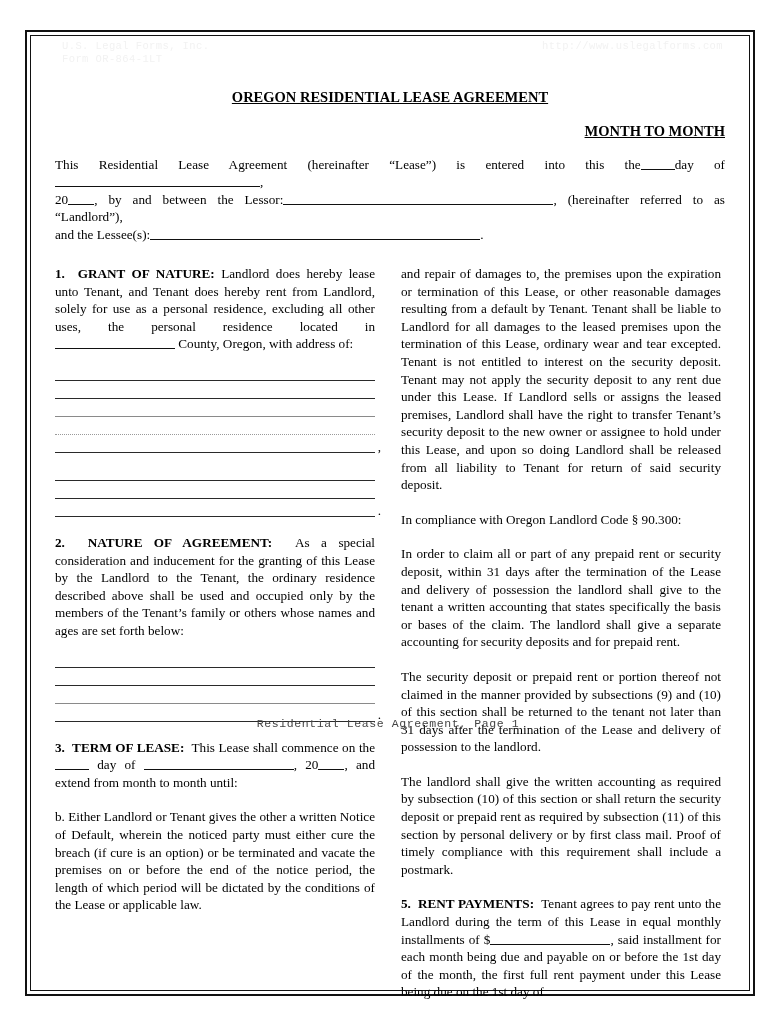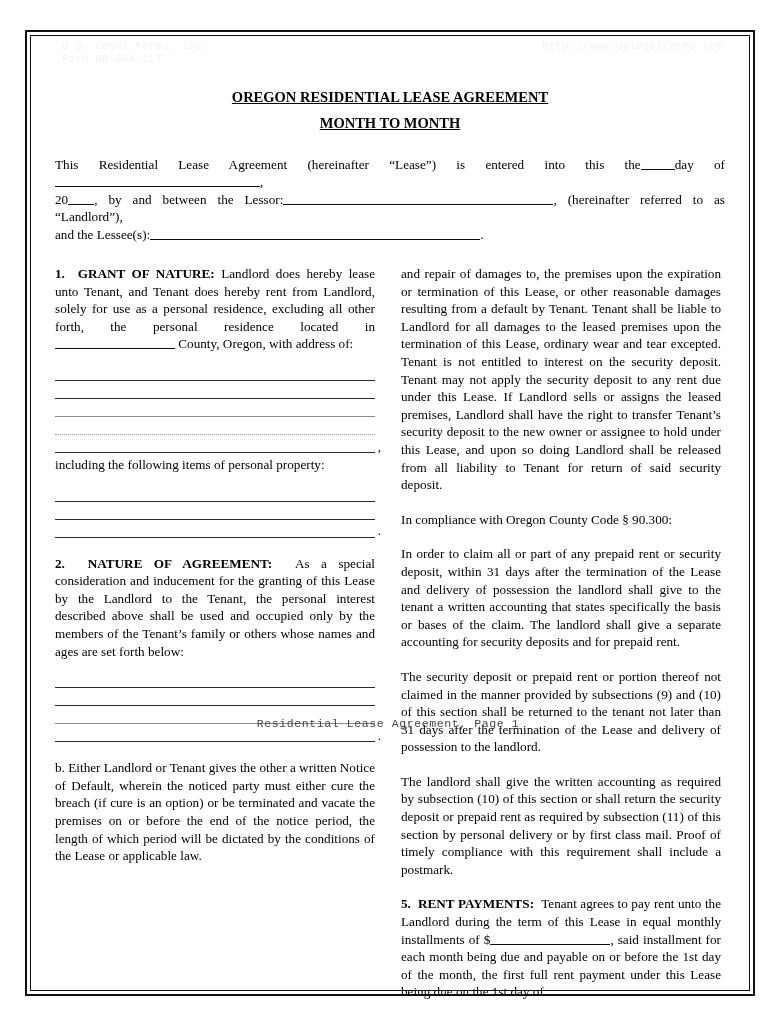--- a/index.html
+++ b/index.html
@@ -76,26 +76,27 @@
     font-weight: bold;
     font-size: 14.5px;
     line-height: 18px;
     margin-top: 14px;
   }
   .doc-title span {
     text-decoration: underline;
   }
   .doc-title .line2 {
     display: block;
-    margin-top: 8px;
+    margin-top: 16px;
+    text-align: right;
   }
 
   
   .intro {
-    margin-top: 24px;
+    margin-top: 16px;
     font-size: 13.2px;
     line-height: 17.4px;
     text-align: justify;
   }
   .intro p {
     margin: 0;
   }
   .intro p + p {
     margin-top: 0;
   }
@@ -202,64 +203,64 @@
   </div>
 
   <div class="intro">
     <p><span>This Residential Lease Agreement (hereinafter “Lease”) is entered into this the</span><span class="fill f-sm"></span><span>day of</span><span class="fill f-xl"></span><span>,</span><br><span>20</span><span class="fill f-xs"></span><span>, by and between the Lessor:</span><span class="fill f-xxl"></span><span>, (hereinafter referred to as “Landlord”),</span><br><span>and the Lessee(s):</span><span class="fill f-wide"></span><span>.</span></p>
   </div>
 
   <div class="columns">
 
     <div class="col">
 
-      <p><span class="num">1.</span>&nbsp;&nbsp;<span class="hd">GRANT OF NATURE:</span> <span>Landlord does hereby lease unto Tenant, and Tenant does hereby rent from Landlord, solely for use as a personal residence, excluding all other forth, the personal residence located in</span><span class="fill f-md"></span> <span>County, Oregon, with address of:</span></p>
+      <p><span class="num">1.</span>&nbsp;&nbsp;<span class="hd">GRANT OF NATURE:</span> <span>Landlord does hereby lease unto Tenant, and Tenant does hereby rent from Landlord, solely for use as a personal residence, excluding all other uses, the personal residence located in</span><span class="fill f-md"></span> <span>County, Oregon, with address of:</span></p>
 
       <div class="rule-block">
         <div class="rule"></div>
         <div class="rule"></div>
         <div class="rule faint"></div>
         <div class="rule dotted"></div>
         <div class="rule rule-row">
             <span class="tail">,</span>
           </div>
       </div>
 
-      <p style="margin-top:3px;">including the following items of personal property:</p>
 
       <div class="rule-block">
         <div class="rule"></div>
         <div class="rule"></div>
         <div class="rule rule-row">
             <span class="tail">.</span>
           </div>
       </div>
 
-      <p class="spaced"><span class="num">2.</span>&nbsp;&nbsp;<span class="hd">NATURE OF AGREEMENT:</span>&nbsp;&nbsp;<span>As a special consideration and inducement for the granting of this Lease by the Landlord to the Tenant, the personal interest described above shall be used and occupied only by the members of the Tenant’s family or others whose names and ages are set forth below:</span></p>
+      <p class="spaced"><span class="num">2.</span>&nbsp;&nbsp;<span class="hd">NATURE OF AGREEMENT:</span>&nbsp;&nbsp;<span>As a special consideration and inducement for the granting of this Lease by the Landlord to the Tenant, the ordinary residence described above shall be used and occupied only by the members of the Tenant’s family or others whose names and ages are set forth below:</span></p>
 
       <div class="rule-block">
         <div class="rule"></div>
         <div class="rule"></div>
         <div class="rule faint"></div>
         <div class="rule rule-row">
             <span class="tail">.</span>
           </div>
       </div>
 
+      <p class="spaced"><span class="num">3.</span>&nbsp;&nbsp;<span class="hd">TERM OF LEASE:</span>&nbsp;&nbsp;<span>This Lease shall commence on the</span> <span class="fill f-sm"></span> <span>day of</span> <span class="fill f-lg"></span><span>, 20</span><span class="fill f-xs"></span><span>, and extend from month to month until:</span></p>
 
 
       <p class="spaced">b. Either Landlord or Tenant gives the other a written Notice of Default, wherein the noticed party must either cure the breach (if cure is an option) or be terminated and vacate the premises on or before the end of the notice period, the length of which period will be dictated by the conditions of the Lease or applicable law.</p>
 
     </div>
 
     <div class="col">
 
       <p>and repair of damages to, the premises upon the expiration or termination of this Lease, or other reasonable damages resulting from a default by Tenant.  Tenant shall be liable to Landlord for all damages to the leased premises upon the termination of this Lease, ordinary wear and tear excepted.  Tenant is not entitled to interest on the security deposit.  Tenant may not apply the security deposit to any rent due under this Lease.   If Landlord sells or assigns the leased premises, Landlord shall have the right to transfer Tenant’s security deposit to the new owner or assignee to hold under this Lease, and upon so doing Landlord shall be released from all liability to Tenant for return of said security deposit.</p>
 
-      <p class="spaced">In compliance with Oregon County Code § 90.300:</p>
+      <p class="spaced">In compliance with Oregon Landlord Code § 90.300:</p>
 
       <p class="spaced">In order to claim all or part of any prepaid rent or security deposit, within 31 days after the termination of the Lease and delivery of possession the landlord shall give to the tenant a written accounting that states specifically the basis or bases of the claim. The landlord shall give a separate accounting for security deposits and for prepaid rent.</p>
 
       <p class="spaced">The security deposit or prepaid rent or portion thereof not claimed in the manner provided by subsections (9) and (10) of this section shall be returned to the tenant not later than 31 days after the termination of the Lease and delivery of possession to the landlord.</p>
 
       <p class="spaced">The landlord shall give the written accounting as required by subsection (10) of this section or shall return the security deposit or prepaid rent as required by subsection (11) of this section by personal delivery or by first class mail. Proof of timely compliance with this requirement shall include a postmark.</p>
 
       <p class="spaced"><span class="num">5.</span>&nbsp;&nbsp;<span class="hd">RENT PAYMENTS:</span>&nbsp;&nbsp;<span>Tenant agrees to pay rent unto the Landlord during the term of this Lease in equal monthly installments of $</span><span class="fill f-md"></span><span>, said installment for each month being due and payable on or before the 1st day of the month, the first full rent payment under this Lease being due on the 1st day of</span> </p>
 
     </div>

